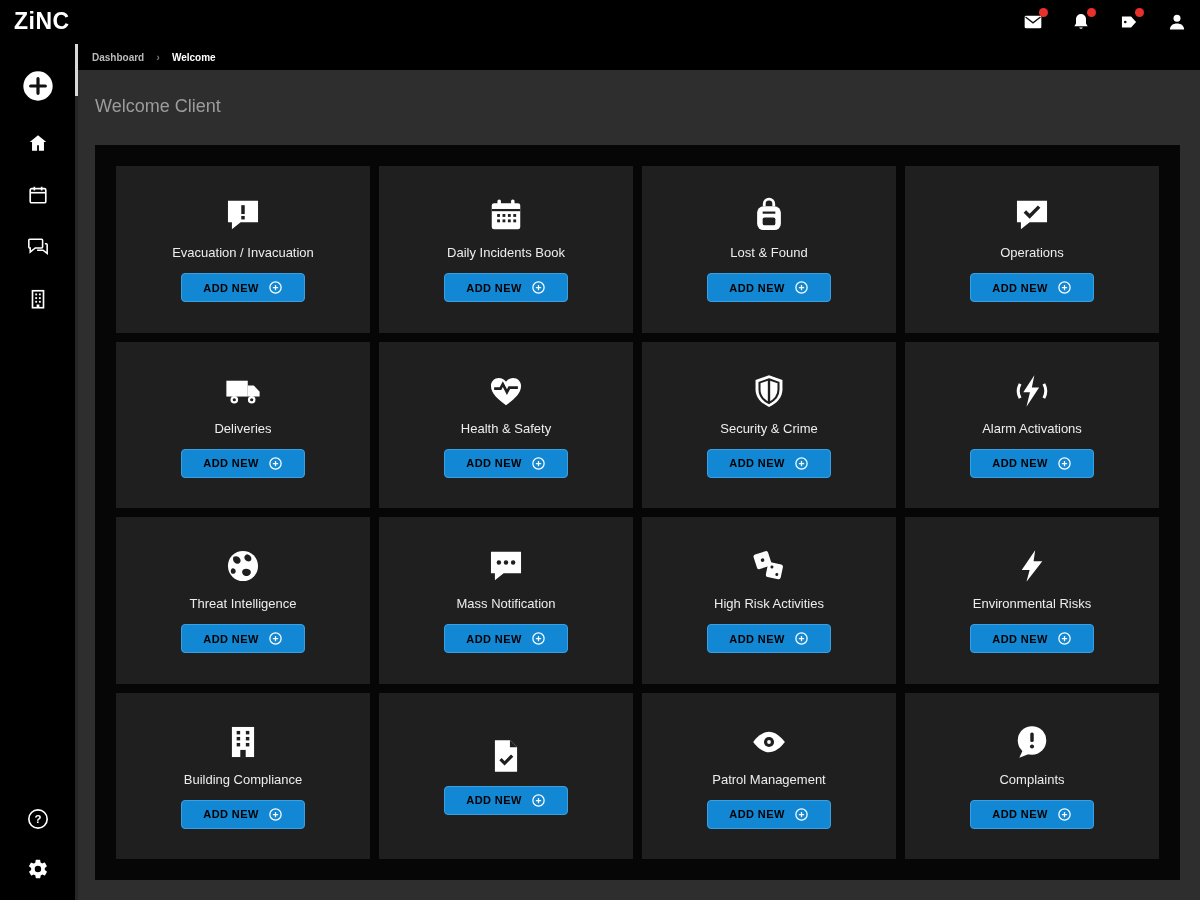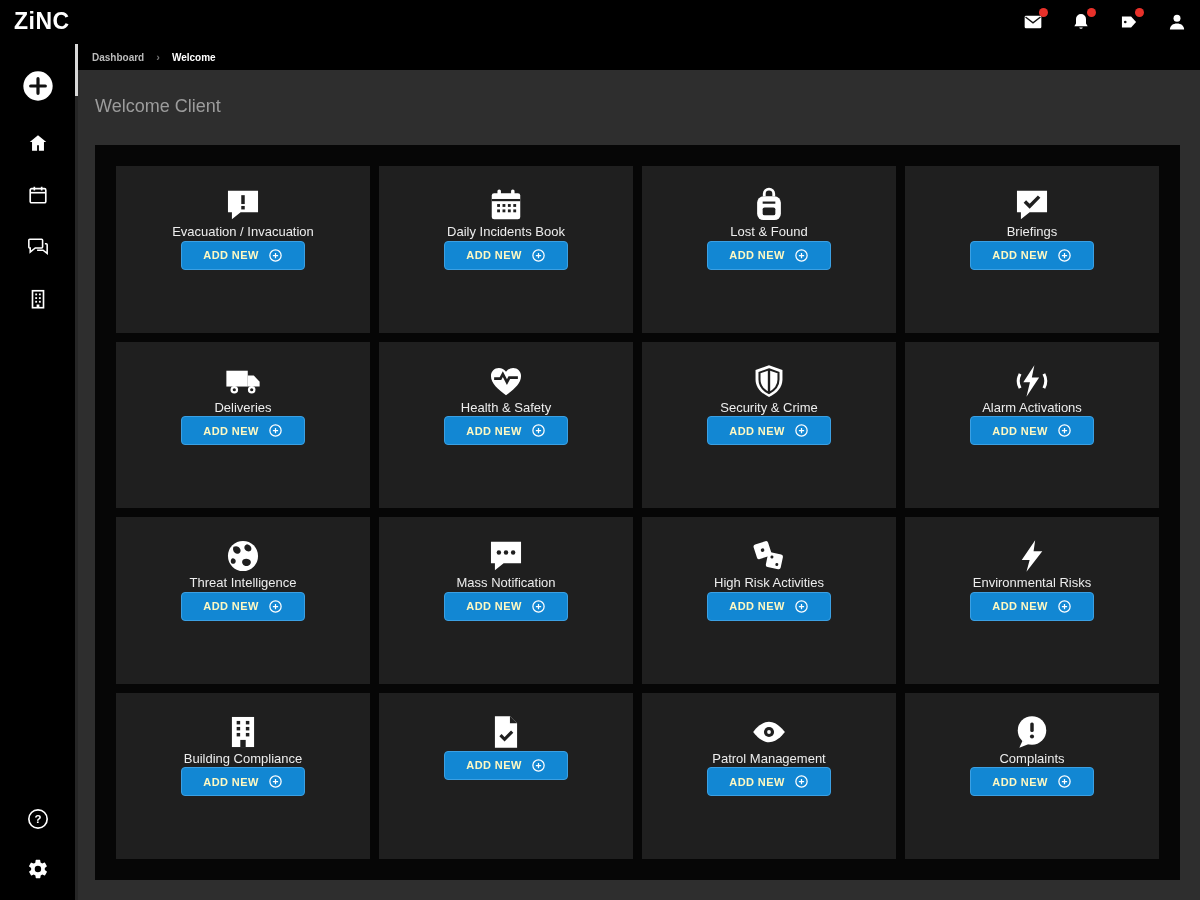--- a/index.html
+++ b/index.html
@@ -28,24 +28,24 @@
   .crumb-sep { color:#777; font-size:11px; }
   .crumb-b { color:#fff; cursor:pointer; }
 
   .main { position:absolute; left:78px; top:70px; width:1122px; height:830px; background:#2e2e2e; }
   .page-title { position:absolute; left:17px; top:26px; font-size:18px; color:#9c9c9c; }
 
   .panel { position:absolute; left:17px; top:75px; width:1085px; height:735px; background:#060606; display:flex; }
   .inc-col { width:167px; background:#272727; display:flex; flex-direction:column; align-items:center; justify-content:center; gap:22px; }
   .inc-label { color:#fff; font-size:15px; }
   .grid { flex:1; display:grid; grid-template-columns:repeat(4,1fr); grid-auto-rows:1fr; gap:9px; padding:21px; }
-  .card { background:#1f1f1f; display:flex; flex-direction:column; align-items:center; padding:20px 14px; }
+  .card { background:#1f1f1f; display:flex; flex-direction:column; align-items:center; justify-content:center; gap:11px; padding:20px 14px; }
   .card-icon { display:flex; }
   .card-label { color:#ededed; font-size:13px; text-align:center; line-height:1.3; }
-  .add-btn { width:124px; height:29px; background:#1287d3; border:1px solid #3ba0e3; border-radius:4px; color:#fef9c3; display:flex; align-items:center; justify-content:center; gap:9px; cursor:pointer; font-family:inherit; }
+  .add-btn { width:124px; height:29px; background:#1287d3; border:1px solid #3ba0e3; border-radius:4px; color:#000000; display:flex; align-items:center; justify-content:center; gap:9px; cursor:pointer; font-family:inherit; }
   .btn-label { font-size:11px; font-weight:bold; letter-spacing:.4px; }
   .plus-badge { display:flex; }
 </style>
 </head>
 <body>
 
 <div class="topbar">
   <div class="logo">ZiNC</div>
   <div class="tb-actions">
       <div class="tb-action">
@@ -228,21 +228,21 @@
     </button>
   </div>
 
   <div class="card">
     <span class="card-icon">
             <svg width="38" height="38" viewBox="0 0 24 24">
               <path d="M2.5 3h19v13.5H10.5L5 21v-4.5H2.5z" fill="#fff"></path>
               <path d="M7.5 9.8l3 3L16.5 6.7" fill="none" stroke="#1f1f1f" stroke-width="2.2"></path>
             </svg>
           </span>
-    <div class="card-label">Briefings</div>
+    <div class="card-label">Operations</div>
     <button class="add-btn">
       <span class="btn-label">ADD NEW</span>
       <span class="plus-badge">
               <svg width="15" height="15" viewBox="0 0 24 24">
                 <circle cx="12" cy="12" r="9" fill="none" stroke="#fff" stroke-width="2"></circle>
                 <path d="M12 7.8v8.4M7.8 12h8.4" stroke="#fff" stroke-width="2"></path>
               </svg>
             </span>
     </button>
   </div>

